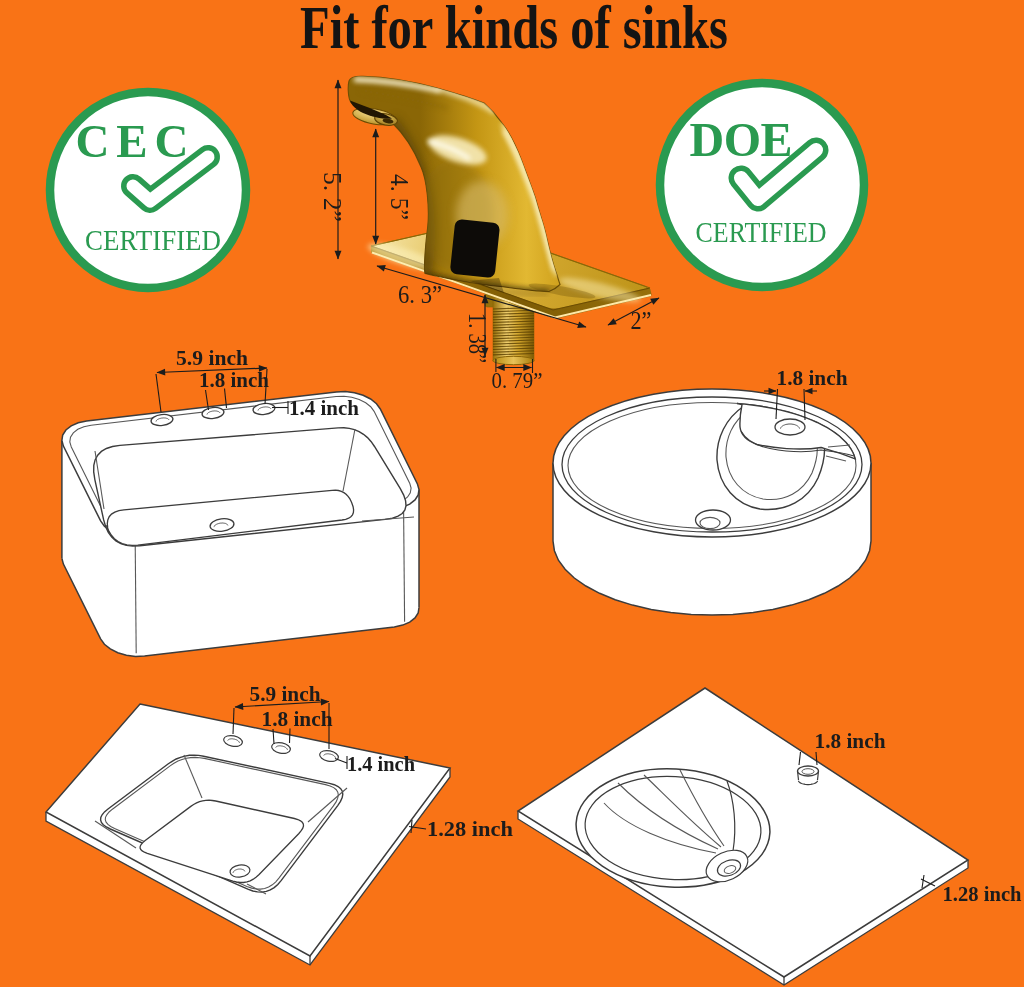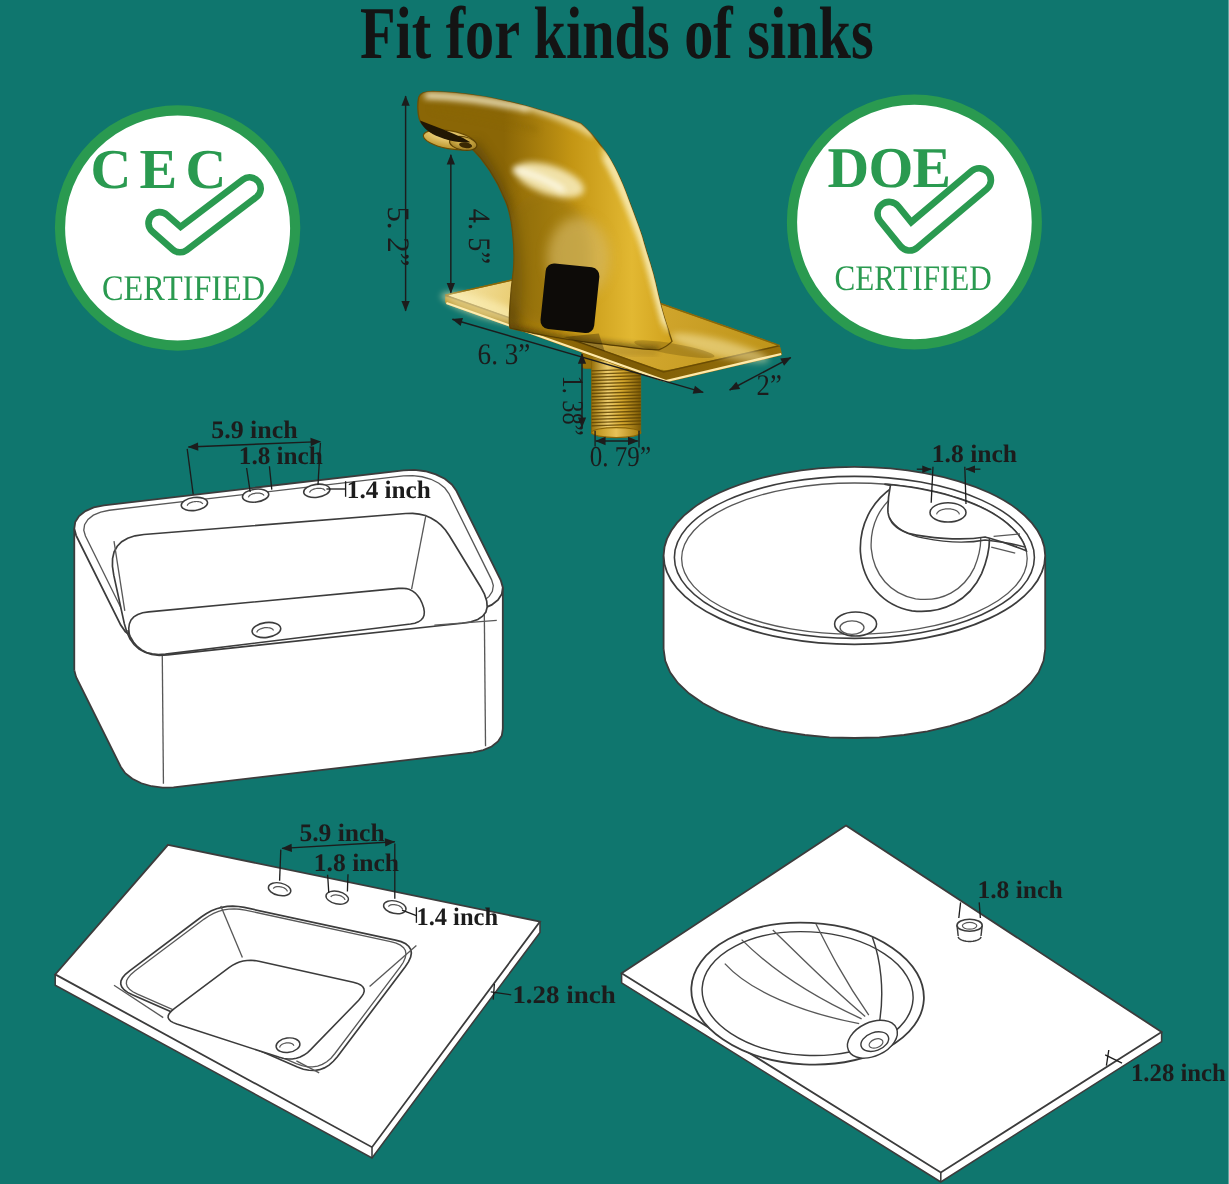--- a/index.html
+++ b/index.html
@@ -1,16 +1,16 @@
 <!DOCTYPE html>
 <html><head>
 <meta charset="utf-8">
 <style>
   html,body { margin:0; padding:0; background:#ffffff; }
-  .stage { position:relative; width:1024px; height:987px; background:#0f766e; overflow:hidden; }
+  .stage { position:relative; width:1024px; height:987px; background:#f97316; overflow:hidden; }
   svg { display:block; }
   text { font-family:"Liberation Serif","DejaVu Serif",serif; }
 </style>
 </head>
 <body>
 
 <div class="stage">
 <svg width="1024" height="987" viewBox="0 0 1024 987">
 <defs>
 <marker id="arr" viewBox="0 0 10 10" refX="9" refY="5" markerWidth="10" markerHeight="8" orient="auto-start-reverse">

